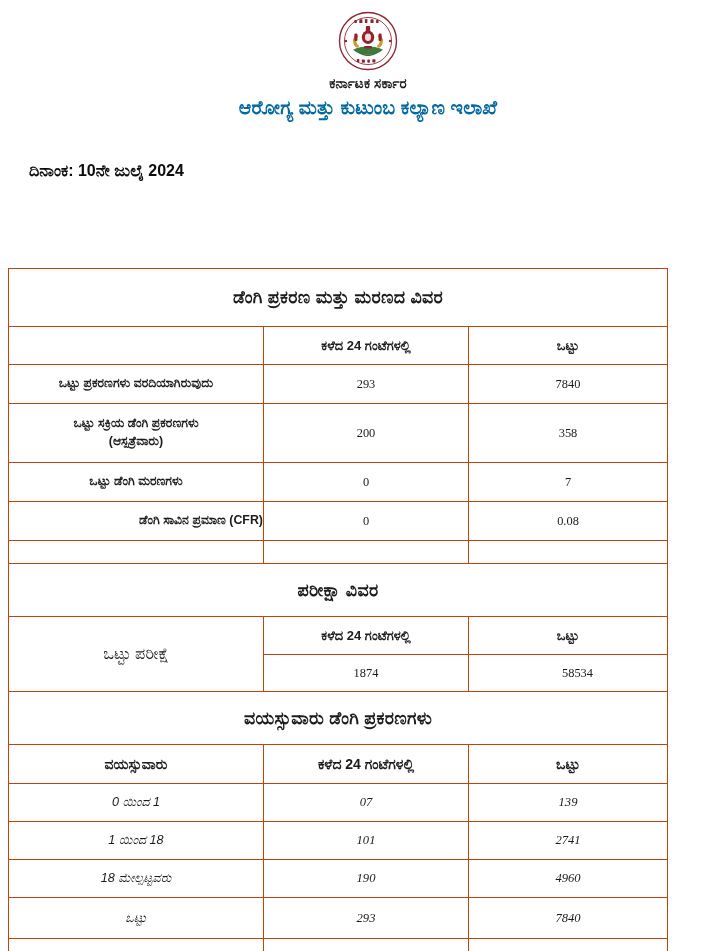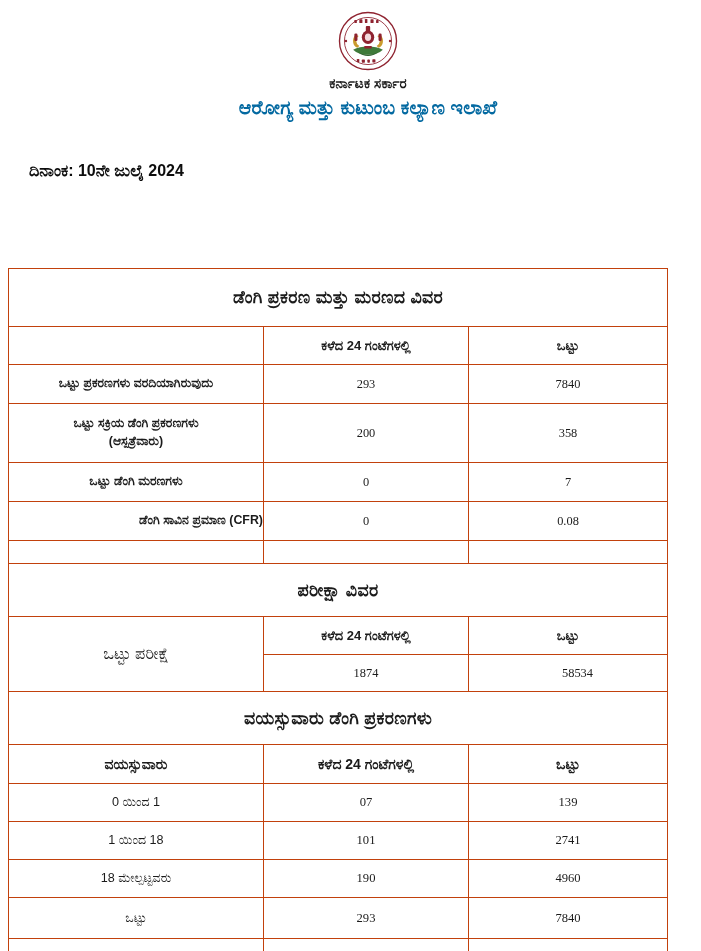--- a/index.html
+++ b/index.html
@@ -113,21 +113,21 @@
     height: 58px;
   }
   .num {
     font-size: 12.4px;
     font-weight: 400;
     font-family: "Liberation Serif", "DejaVu Serif", serif;
   }
 
   .r-empty { height: 22px; }
   .agehead { font-size: 14px; font-weight: 700; height: 38px; }
-  .agerow { font-size: 12.6px; height: 37px; }
+  .agerow { font-size: 12.6px; height: 37px; font-style: italic; }
   .agerow.last { height: 40px; }
   .lastrow { height: 18px; }
 </style>
 </head>
 <body>
 
 <div class="doc-header">
 
   <div class="emblem-wrap">
     <svg class="emblem" viewBox="0 0 100 100">

